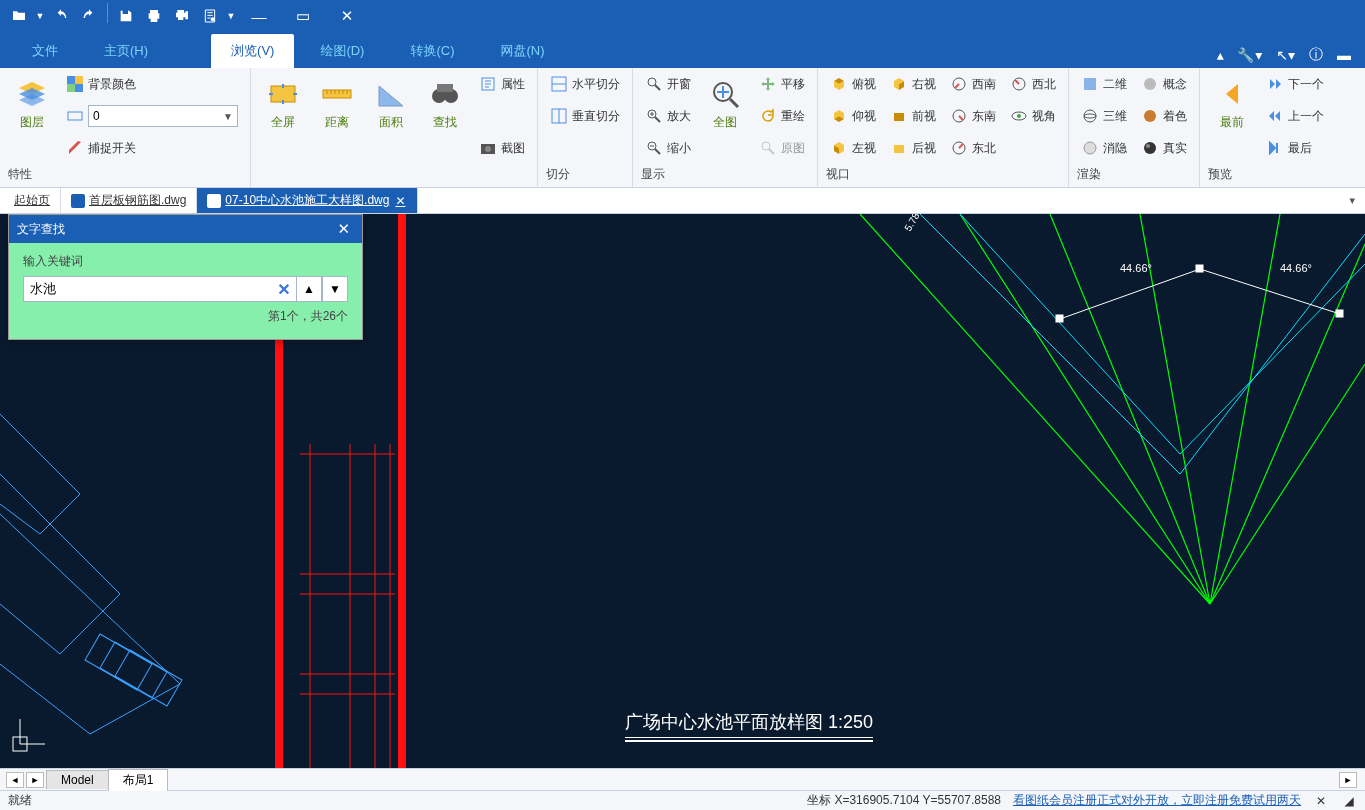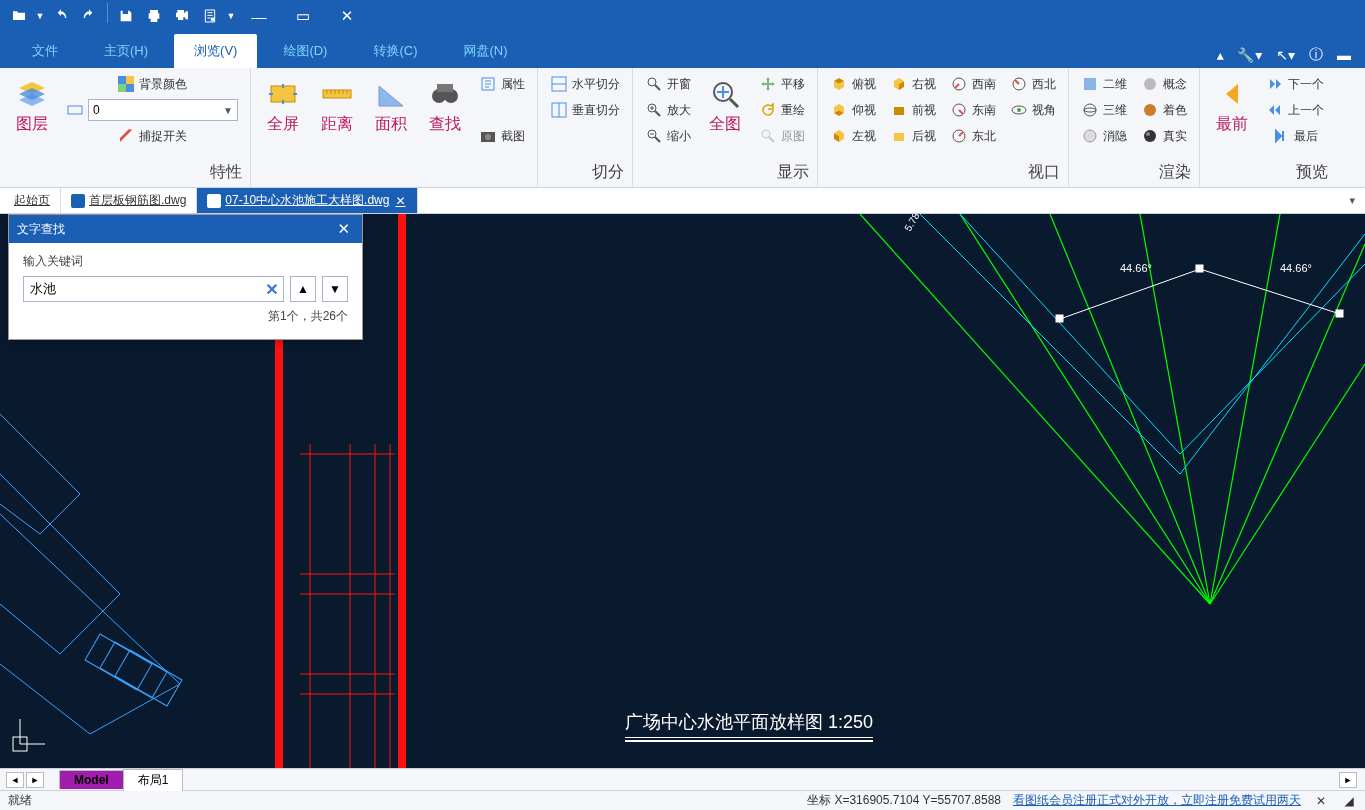--- a/index.html
+++ b/index.html
@@ -11,34 +11,34 @@
 .qat-btn { width:26px; height:26px; display:flex; align-items:center; justify-content:center; cursor:pointer; color:#fff; font-size:15px; }
 .qat-btn svg { width:16px; height:16px; fill:#fff; }
 .qat-sep { width:1px; height:20px; background:rgba(255,255,255,0.3); margin:0 3px; }
 .title-text { flex:1; text-align:center; font-size:13px; }
 .win-btns { display:flex; }
 .win-btn { width:44px; height:32px; display:flex; align-items:center; justify-content:center; cursor:pointer; color:#fff; font-size:15px; }
 
 
 .menutabs { height:36px; background:#1a5fb4; display:flex; align-items:flex-end; padding-left:12px; gap:6px; }
 .menutab { padding:8px 20px; color:#7dd3fc; font-size:13px; cursor:pointer; }
-.menutab.active { background:#fff; color:#1a5fb4; border-radius:2px 2px 0 0; }
+.menutab.active { background:#fff; color:#1a5fb4; border-radius:2px 2px 0 0;margin-left:37px; }
 .menutabs-right { margin-left:auto; display:flex; gap:6px; padding-right:10px; color:#fff; align-items:center; }
 .menutabs-right span { font-size:14px; cursor:pointer; padding:4px; }
 
 
 .ribbon { height:120px; background:#f4f6fa; border-bottom:1px solid #c9d2e0; display:flex; }
 .ribbon-group { border-right:1px solid #d7dde8; display:flex; flex-direction:column; padding:4px 8px 0; }
 .ribbon-body { flex:1; display:flex; gap:6px; align-items:flex-start; }
-.ribbon-label { text-align:right; font-size:16px; color:#444; padding:2px 0 4px; }
+.ribbon-label { text-align:left; font-size:12px; color:#444; padding:2px 0 4px; }
 .rbtn-large { display:flex; flex-direction:column; align-items:center; gap:2px; padding:4px 6px; cursor:pointer; min-width:42px; }
 .rbtn-large .ico { width:36px; height:36px; display:flex; align-items:center; justify-content:center; }
 .rbtn-large .ico svg { width:32px; height:32px; }
-.rbtn-large .lbl { font-size:16px; color:#be185d; }
-.rcol { display:flex; flex-direction:column; gap:2px;align-items:center; }
+.rbtn-large .lbl { font-size:12px; color:#4d7c0f; }
+.rcol { display:flex; flex-direction:column; gap:8px; }
 .rbtn-small { display:flex; align-items:center; gap:4px; padding:2px 4px; cursor:pointer; height:24px; }
 .rbtn-small .ico { width:18px; height:18px; display:flex; align-items:center; justify-content:center; }
 .rbtn-small .ico svg { width:16px; height:16px; }
 .rbtn-small .lbl { font-size:12px; color:#333; }
 .layer-combo { width:150px; height:22px; border:1px solid #a7b5cc; background:#fff; font-size:12px; padding:0 4px; display:flex; align-items:center; justify-content:space-between; }
 .layer-combo .dd { font-size:10px; color:#555; }
 
 
 .doctabs { height:26px; background:#fff; border-bottom:1px solid #c9d2e0; display:flex; align-items:center; padding-left:4px; }
 .doctab { display:flex; align-items:center; gap:4px; padding:4px 10px; font-size:12px; color:#333; cursor:pointer; border-right:1px solid #d7dde8;text-decoration:underline; }
@@ -48,38 +48,38 @@
 .doctab.active .fi { background:#fff; }
 .doctabs .chev { margin-left:auto; padding:4px 10px; font-size:11px; color:#555; cursor:pointer; }
 
 
 .canvas-wrap { position:relative; height:554px; background:#0a1a2e; overflow:hidden; }
 .canvas-wrap svg { position:absolute; top:0; left:0; }
 .drawing-label { position:absolute; left:625px; top:496px; color:#fff; font-size:18px; font-family:"SimSun",serif; border-bottom:2px solid #fff; padding-bottom:2px; }
 .drawing-label .under2 { display:block; border-bottom:1px solid #fff; height:3px; margin-top:1px; }
 
 
-.find-dlg { position:absolute; left:8px; top:0; width:355px; background:#ffffff; border:1px solid #999; box-shadow:0 2px 8px rgba(0,0,0,0.3); }
+.find-dlg { position:absolute; left:8px; top:0; width:355px; background:#86efac; border:1px solid #999; box-shadow:0 2px 8px rgba(0,0,0,0.3); }
 .find-title { height:28px; background:#1a5fb4; color:#fff; display:flex; align-items:center; padding:0 8px; font-size:12px; justify-content:space-between; }
 .find-title .x { cursor:pointer; font-size:15px; padding:0 4px; }
 .find-body { padding:10px 14px 14px; }
 .find-body .lbl { font-size:12px; color:#444; margin-bottom:6px; }
-.find-row { display:flex; gap:6px; align-items:center; }
+.find-row { display:flex; align-items:center; }
 .find-input { flex:1; height:26px; border:1px solid #a7b5cc; padding:0 6px; font-size:13px; }
 .clr-btn { width:24px; height:24px; display:flex; align-items:center; justify-content:center; cursor:pointer; color:#3b78d6; font-size:16px; font-weight:bold; margin-left:-30px; z-index:1; }
 .arrow-btn { width:26px; height:26px; border:1px solid #a7b5cc; background:#fff; display:flex; align-items:center; justify-content:center; cursor:pointer; font-size:12px; }
 .find-count { text-align:right; font-size:12px; color:#444; margin-top:6px; }
 .find-actions { display:flex; justify-content:flex-end; gap:14px; margin-top:20px; }
 .find-actions button { width:80px; height:32px; border:1px solid #a7b5cc; background:#fff; font-size:12px; cursor:pointer; }
 
 
 .bottom-tabs { height:22px; background:#f4f6fa; display:flex; align-items:center; padding:0 6px; border-top:1px solid #c9d2e0; }
 .b-arrow { width:18px; height:16px; background:#fff; border:1px solid #bbb; display:flex; align-items:center; justify-content:center; font-size:9px; margin-right:2px; cursor:pointer; }
 .b-tab { padding:2px 14px; font-size:12px; background:#fff; border:1px solid #bbb; border-bottom:none; margin-right:-1px; cursor:pointer; }
-.b-tab.active { background:#a21caf; font-weight:bold;margin-left:13px; }
+.b-tab.active { background:#e5e5e5; font-weight:normal; }
 .bottom-tabs .spacer { flex:1; }
 
 
 .statusbar { height:20px; background:#f4f6fa; border-top:1px solid #c9d2e0; display:flex; align-items:center; padding:0 8px; font-size:12px; color:#333; gap:12px; }
 .statusbar .flex { flex:1; }
 .statusbar a { color:#1a5fb4; text-decoration:underline; cursor:pointer; }
 .status-ico { width:16px; height:16px; display:flex; align-items:center; justify-content:center; cursor:pointer; }
 </style>
 </head>
 <body>

